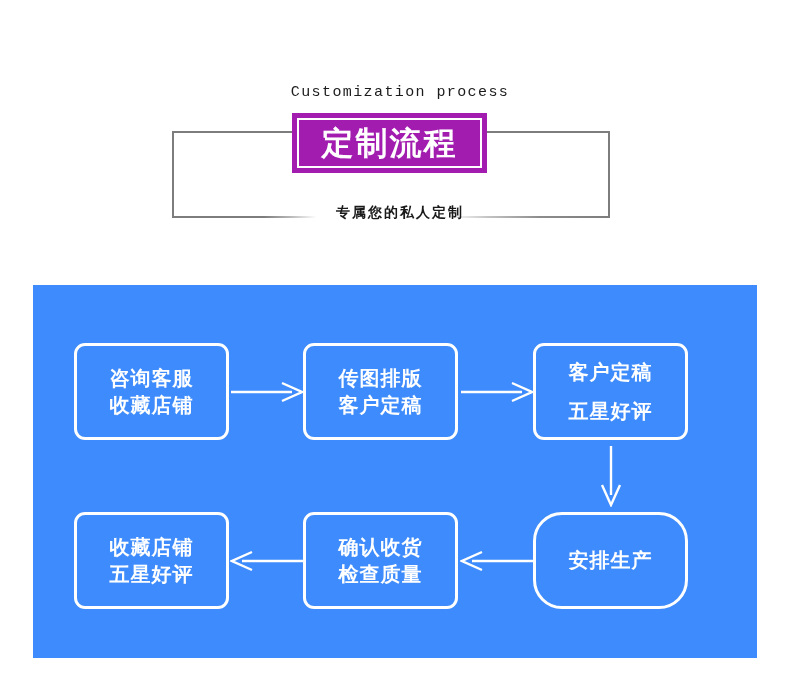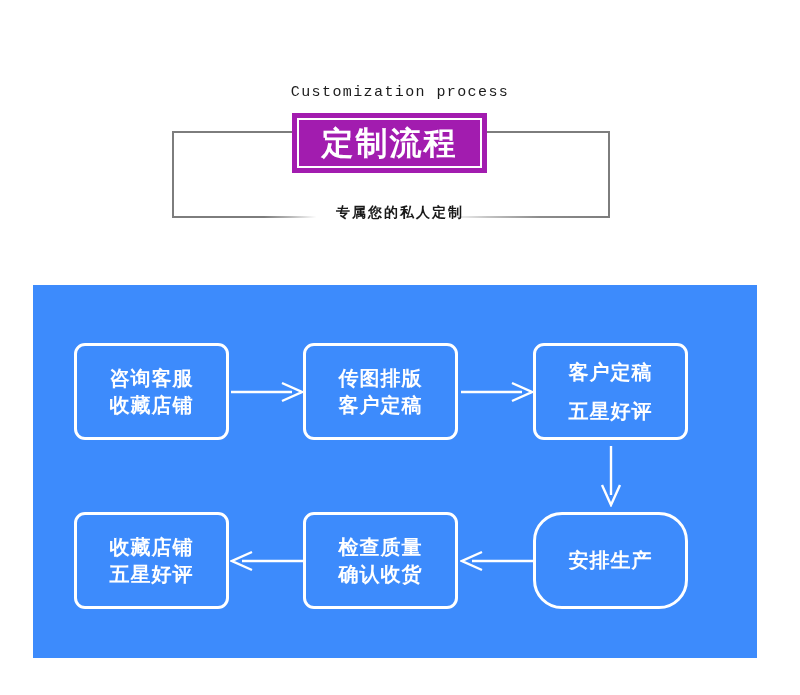--- a/index.html
+++ b/index.html
@@ -211,22 +211,22 @@
   <div class="flow-box" id="box-4">
     <span class="line">安排生产</span>
   </div>
 
   <svg class="arrow-h" id="arrow-4" viewBox="0 0 74 24">
     <line x1="73" y1="12" x2="12" y2="12" stroke="#ffffff" stroke-width="2.4"></line>
     <polyline points="22,3 2,12 22,21" fill="none" stroke="#ffffff" stroke-width="2.4" stroke-linejoin="miter"></polyline>
   </svg>
 
   <div class="flow-box" id="box-5">
+    <span class="line">确认收货</span>
     <span class="line">检查质量</span>
-    <span class="line">确认收货</span>
   </div>
 
   <svg class="arrow-h" id="arrow-5" viewBox="0 0 74 24">
     <line x1="73" y1="12" x2="12" y2="12" stroke="#ffffff" stroke-width="2.4"></line>
     <polyline points="22,3 2,12 22,21" fill="none" stroke="#ffffff" stroke-width="2.4" stroke-linejoin="miter"></polyline>
   </svg>
 
   <div class="flow-box" id="box-6">
     <span class="line">收藏店铺</span>
     <span class="line">五星好评</span>

